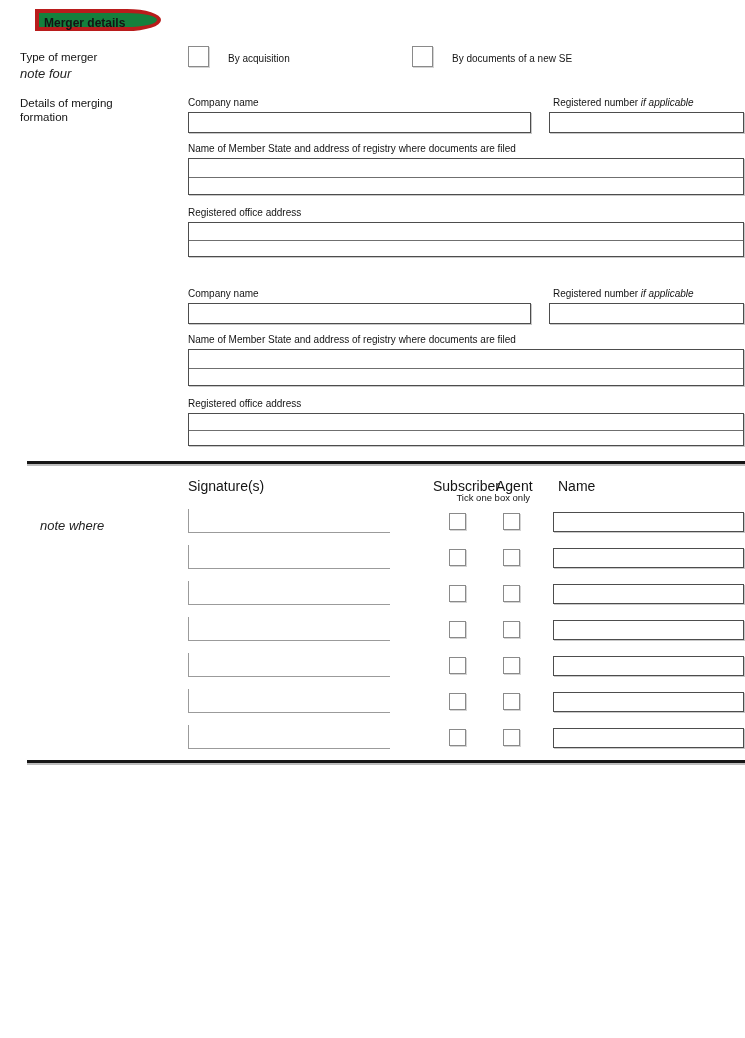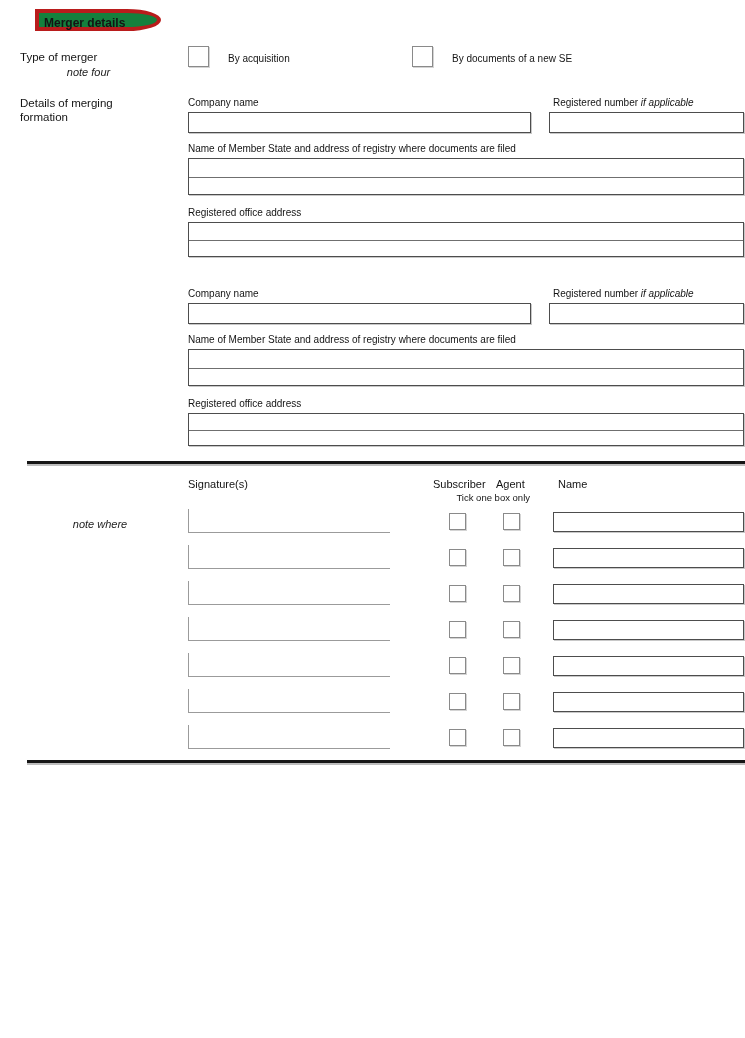--- a/index.html
+++ b/index.html
@@ -12,21 +12,21 @@
   .tab{
     position:absolute;background:#15803d;border:4px solid #b91c1c;
     font-weight:bold;font-size:12px;line-height:14px;box-sizing:border-box;
   }
   .tab-merger{left:35px;top:9px;width:126px;height:22px;
     border-radius:0 34px 34px 0 / 0 11px 11px 0;padding:3px 0 0 5px;}
   .tab-subscribers{left:34px;top:472px;width:127px;height:42px;
     border-radius:0 40px 40px 0 / 0 21px 21px 0;padding:4px 0 0 5px;}
   
   .side-label{position:absolute;left:20px;width:137px;font-size:11.5px;line-height:14px;}
-  .note{position:absolute;left:20px;width:137px;text-align:center;font-style:italic;font-size:11px;color:#222;}
+  .note{position:absolute;left:20px;width:137px;text-align:left;font-style:italic;font-size:13px;color:#222;}
   
   .flabel{position:absolute;font-size:10px;line-height:13px;white-space:nowrap;}
   .flabel i{font-style:italic;margin-top:36px;}
   
   .field-box{
     position:absolute;background:#fff;border:1px solid #4d4d4d;
     box-sizing:border-box;box-shadow:1px 1px 0 #c8c8c8;
   }
   .double::after{
     content:"";position:absolute;left:0;right:0;top:50%;
@@ -43,21 +43,21 @@
   .thick-line{position:absolute;left:27px;width:718px;height:3px;background:#161616;box-shadow:0 2px 0 #bdbdbd;}
   
   .sub-row{position:absolute;left:0;width:745px;height:36px;}
   .sig-line{position:absolute;left:188px;top:-4px;width:202px;height:24px;
     border-left:1px solid #9b9b9b;border-bottom:1px solid #9b9b9b;box-sizing:border-box;}
   .cb-sub{left:449px;top:0;}
   .cb-agent{left:503px;top:0;}
   .date-box{left:553px;top:-1px;width:191px;height:20px;}
   .tick-note{position:absolute;left:430px;top:492px;width:100px;text-align:right;
     font-size:9.5px;}
-  .col-header{position:absolute;top:478px;font-size:11px;}
+  .col-header{position:absolute;top:478px;font-size:14px;}
 </style>
 </head>
 <body>
 
 <div class="page">
 
   <div class="tab tab-merger">
     <span>Merger details</span>
   </div>
 

